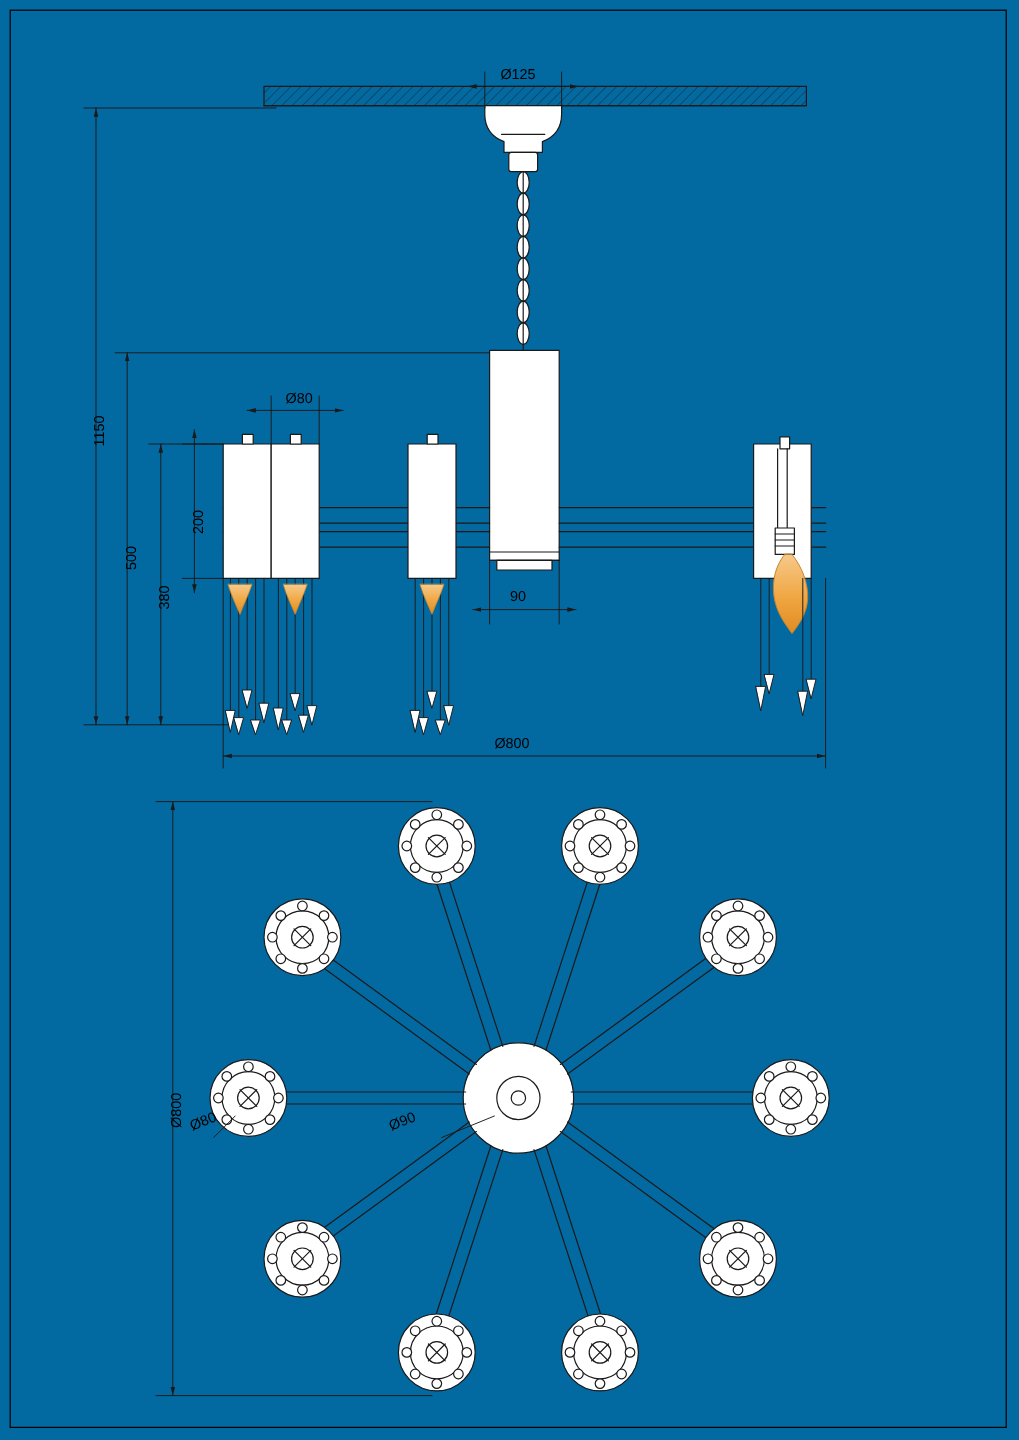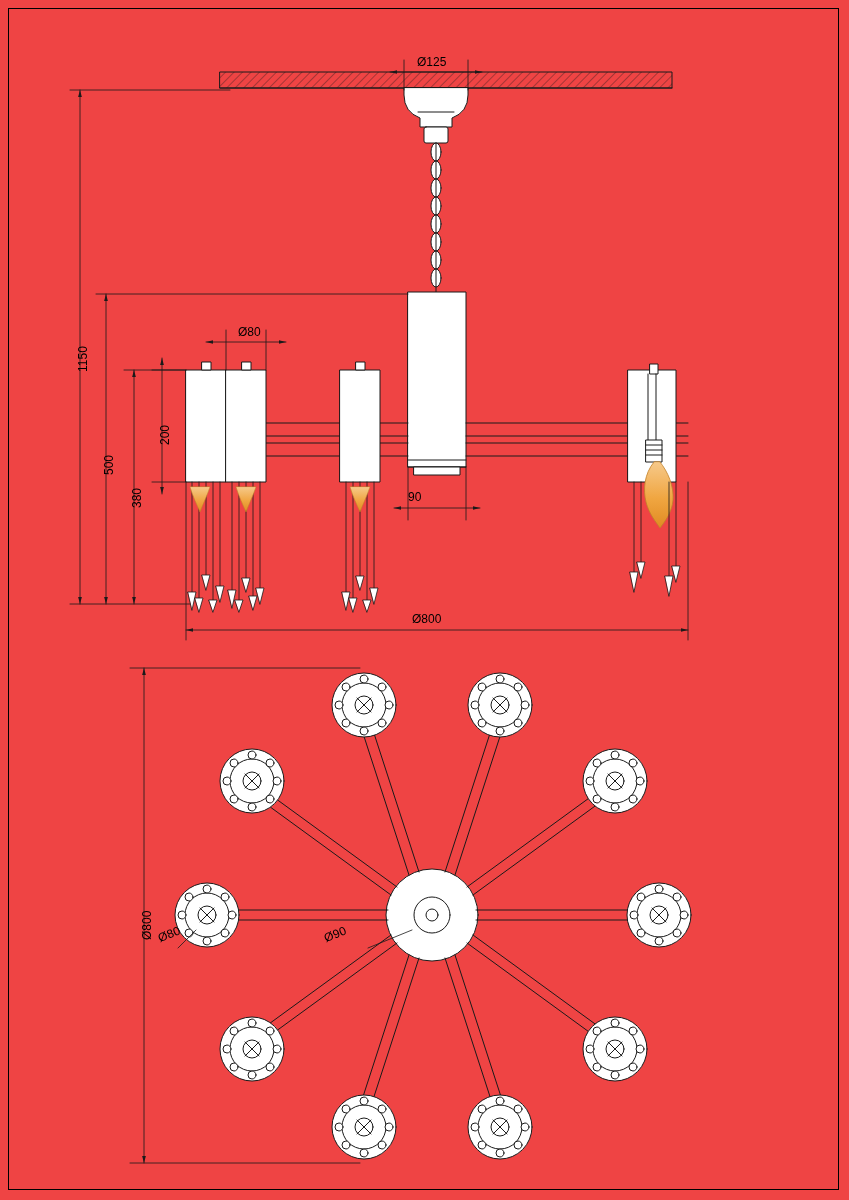--- a/index.html
+++ b/index.html
@@ -7,21 +7,21 @@
     padding: 0;
     background: #ffffff;
   }
   body {
     font-family: "Liberation Sans", sans-serif;
   }
   #sheet {
     position: relative;
     width: 849px;
     height: 1200px;
-    background: #ef4444;
+    background: #0369a1;
     overflow: hidden;
   }
   .border-frame {
     position: absolute;
     left: 8px;
     top: 8px;
     width: 831px;
     height: 1182px;
     border: 1px solid #000;
     box-sizing: border-box;
@@ -441,21 +441,21 @@
 
         <g stroke-width="0.8">
           <line x1="412" y1="930" x2="368" y2="948"></line>
         </g>
       </g>
     </g>
   </svg>
 
   <div class="dimtext" style="left:417px; top:55px;">Ø125</div>
   <div class="dimtext" style="left:238px; top:325px;">Ø80</div>
-  <div class="dimtext" style="left:408px; top:490px;text-align:right;">90</div>
+  <div class="dimtext" style="left:425px; top:490px;text-align:right;">90</div>
   <div class="dimtext" style="left:412px; top:612px;">Ø800</div>
 
   <div class="dimtext rot90" style="left:76px; top:372px;">1150</div>
   <div class="dimtext rot90" style="left:102px; top:475px;">500</div>
   <div class="dimtext rot90" style="left:130px; top:508px;">380</div>
   <div class="dimtext rot90" style="left:158px; top:445px;">200</div>
   <div class="dimtext rot90" style="left:140px; top:940px;">Ø800</div>
 
   <div class="dimtext" style="left:156px; top:932px; transform:rotate(-22deg); transform-origin:left top;">Ø80</div>
   <div class="dimtext" style="left:322px; top:932px; transform:rotate(-22deg); transform-origin:left top;">Ø90</div>

